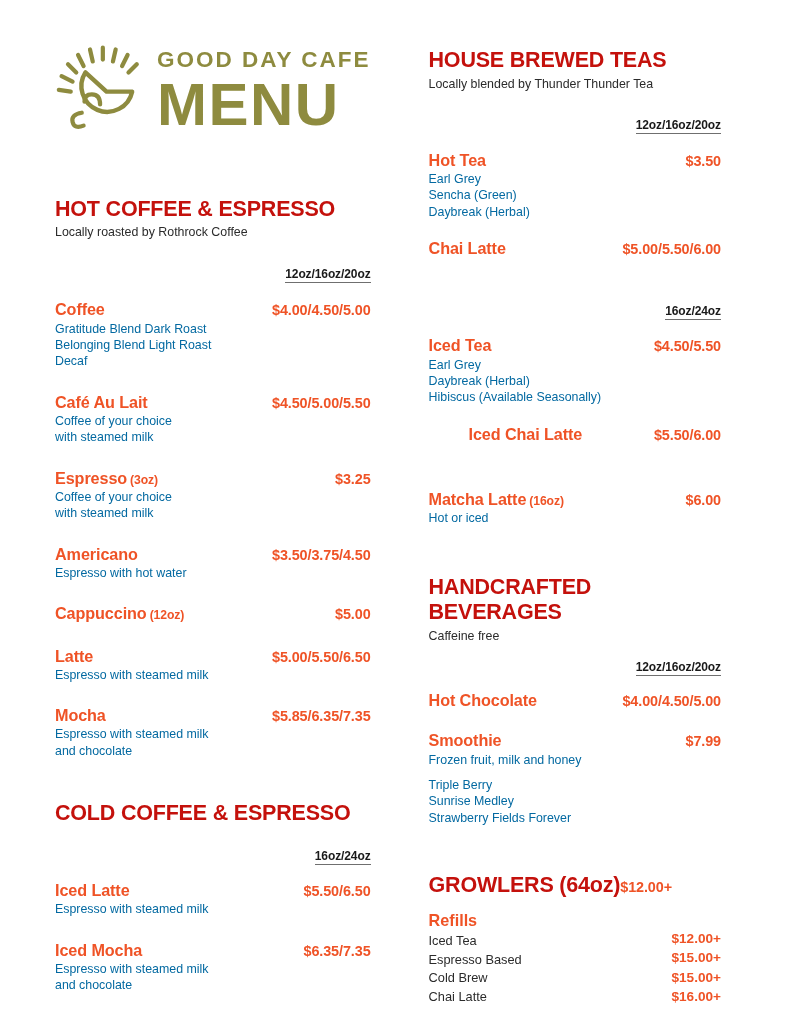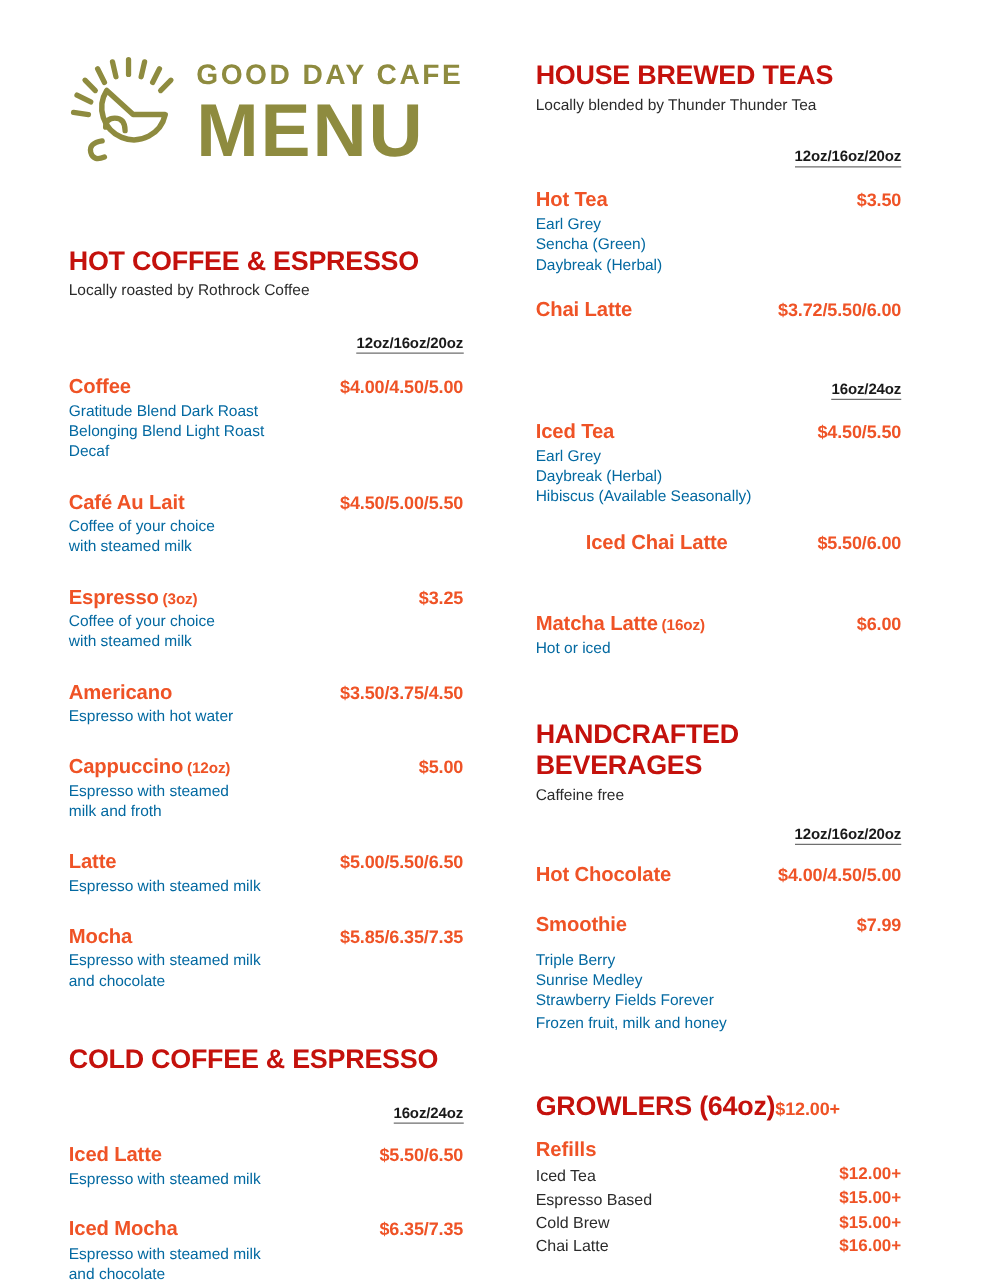--- a/index.html
+++ b/index.html
@@ -152,24 +152,20 @@
           </div>
         </div>
 
         <div style="margin-top:22px;">
           <div class="item">
             <div class="item-name">
               <span>Cappuccino</span><span class="item-size">(12oz)</span>
             </div>
             <div class="item-price">$5.00</div>
           </div>
-          <div class="desc">
-            <div>Espresso with steamed</div>
-            <div>milk and froth</div>
-          </div>
         </div>
 
         <div style="margin-top:22px;">
           <div class="item">
             <div class="item-name">Latte</div>
             <div class="item-price">$5.00/5.50/6.50</div>
           </div>
           <div class="desc">
             <div>Espresso with steamed milk</div>
           </div>
@@ -235,21 +231,21 @@
           <div class="desc">
             <div>Earl Grey</div>
             <div>Sencha (Green)</div>
             <div>Daybreak (Herbal)</div>
           </div>
         </div>
 
         <div style="margin-top:18px;">
           <div class="item">
             <div class="item-name">Chai Latte</div>
-            <div class="item-price">$3.72/5.50/6.00</div>
+            <div class="item-price">$5.00/5.50/6.00</div>
           </div>
         </div>
       </div>
 
       <div class="section" style="margin-top:46px;">
         <div class="sizes">
           <span>16oz/24oz</span>
         </div>
 
         <div style="margin-top:15px;">
@@ -296,27 +292,27 @@
             <div class="item-name">Hot Chocolate</div>
             <div class="item-price">$4.00/4.50/5.00</div>
           </div>
         </div>
 
         <div style="margin-top:20px;">
           <div class="item">
             <div class="item-name">Smoothie</div>
             <div class="item-price">$7.99</div>
           </div>
+          <div class="desc">
+            <div>Frozen fruit, milk and honey</div>
+          </div>
           <div class="desc desc-gap">
             <div>Triple Berry</div>
             <div>Sunrise Medley</div>
             <div>Strawberry Fields Forever</div>
-          </div>
-          <div class="desc">
-            <div>Frozen fruit, milk and honey</div>
           </div>
         </div>
       </div>
 
       <div class="section" style="margin-top:47px;">
         <div class="growler-head">
           <div class="sec-title">GROWLERS (64oz)</div>
           <div class="item-price">$12.00+</div>
         </div>
 

